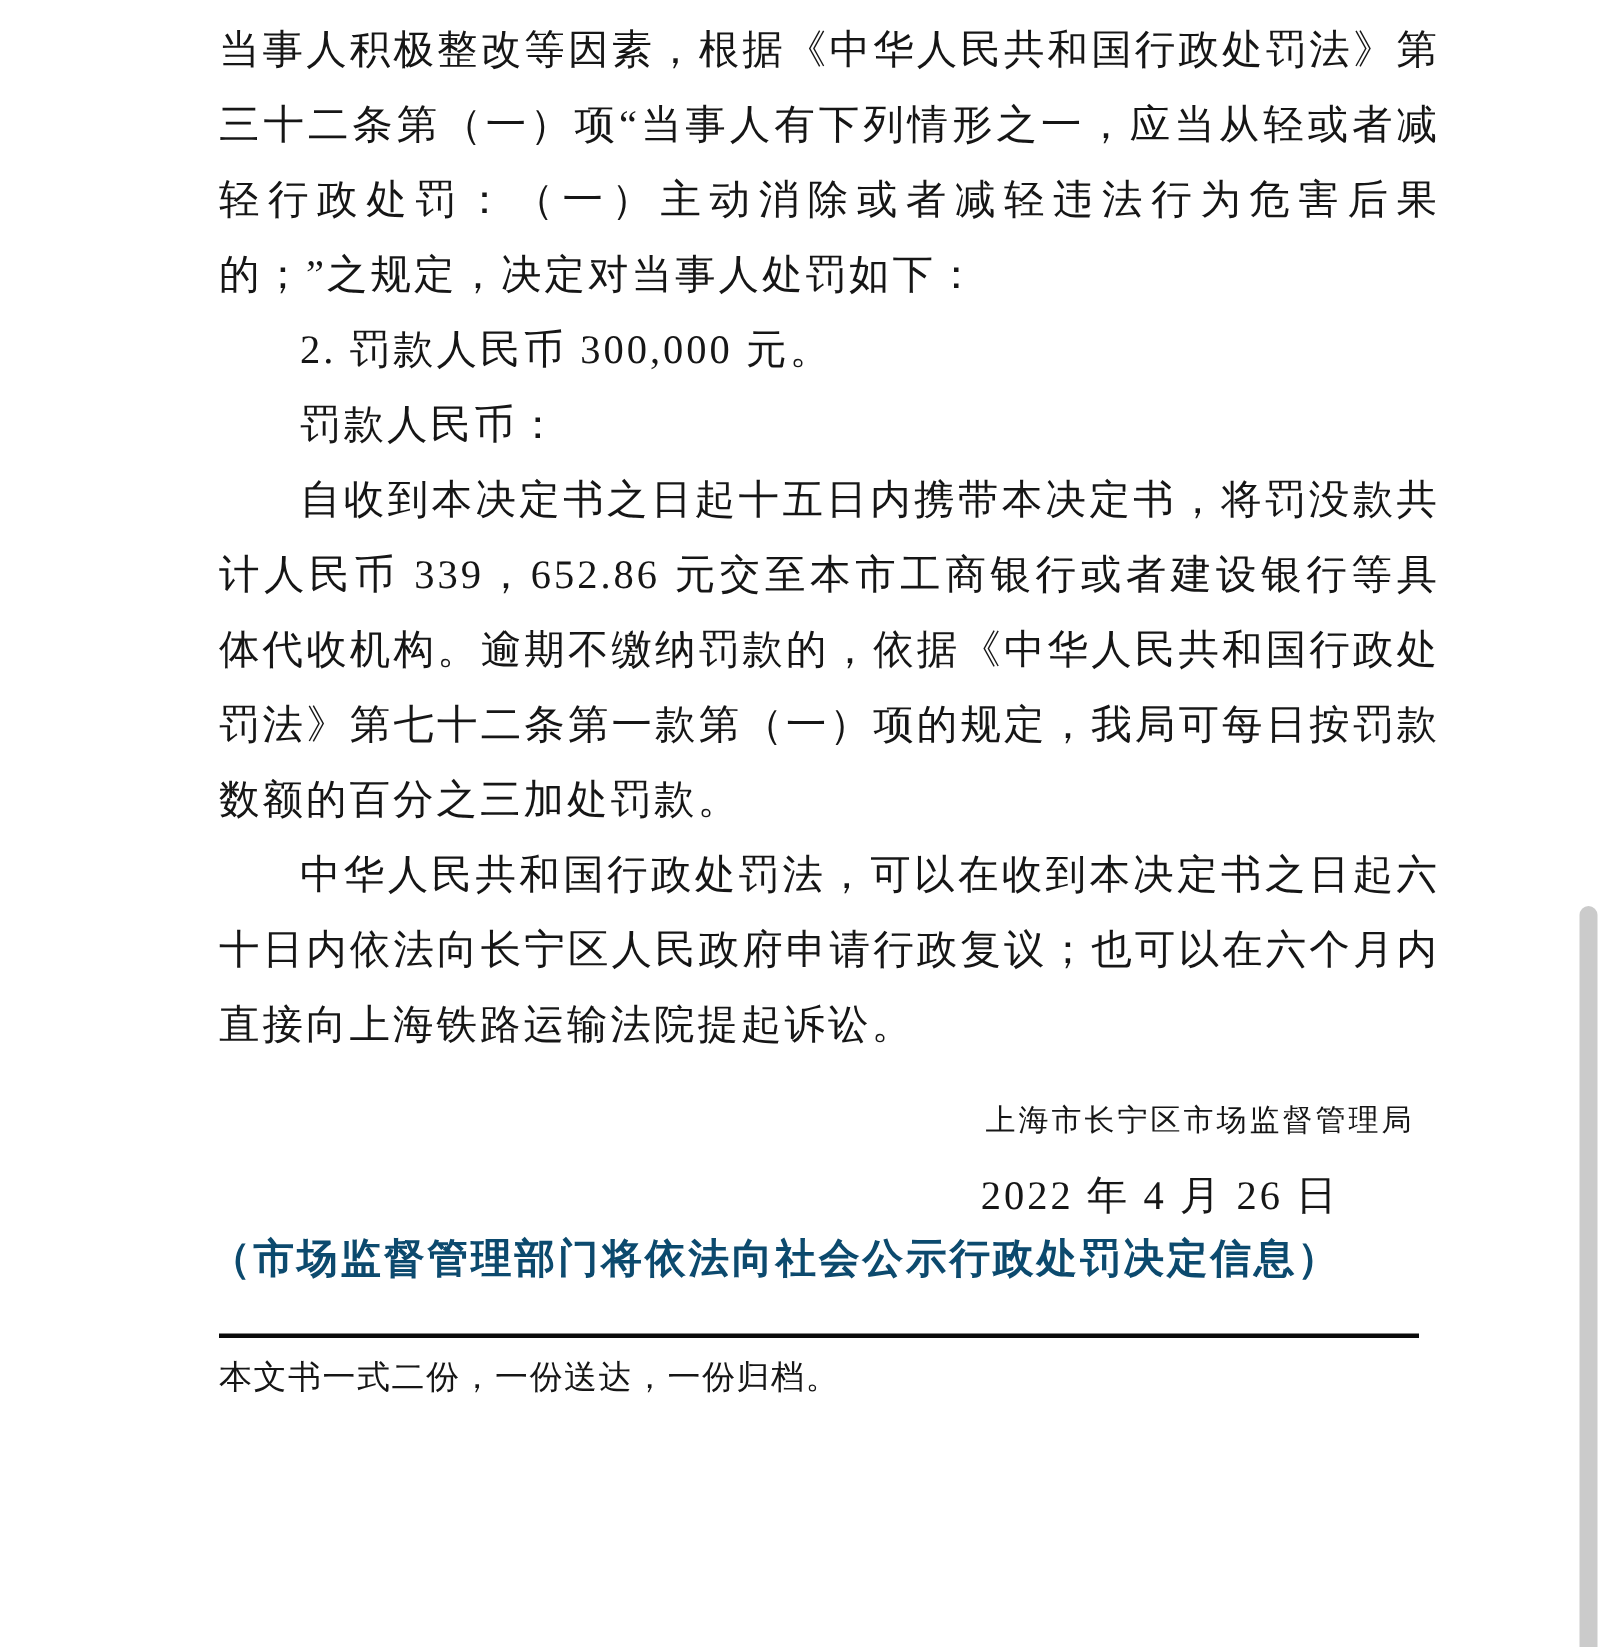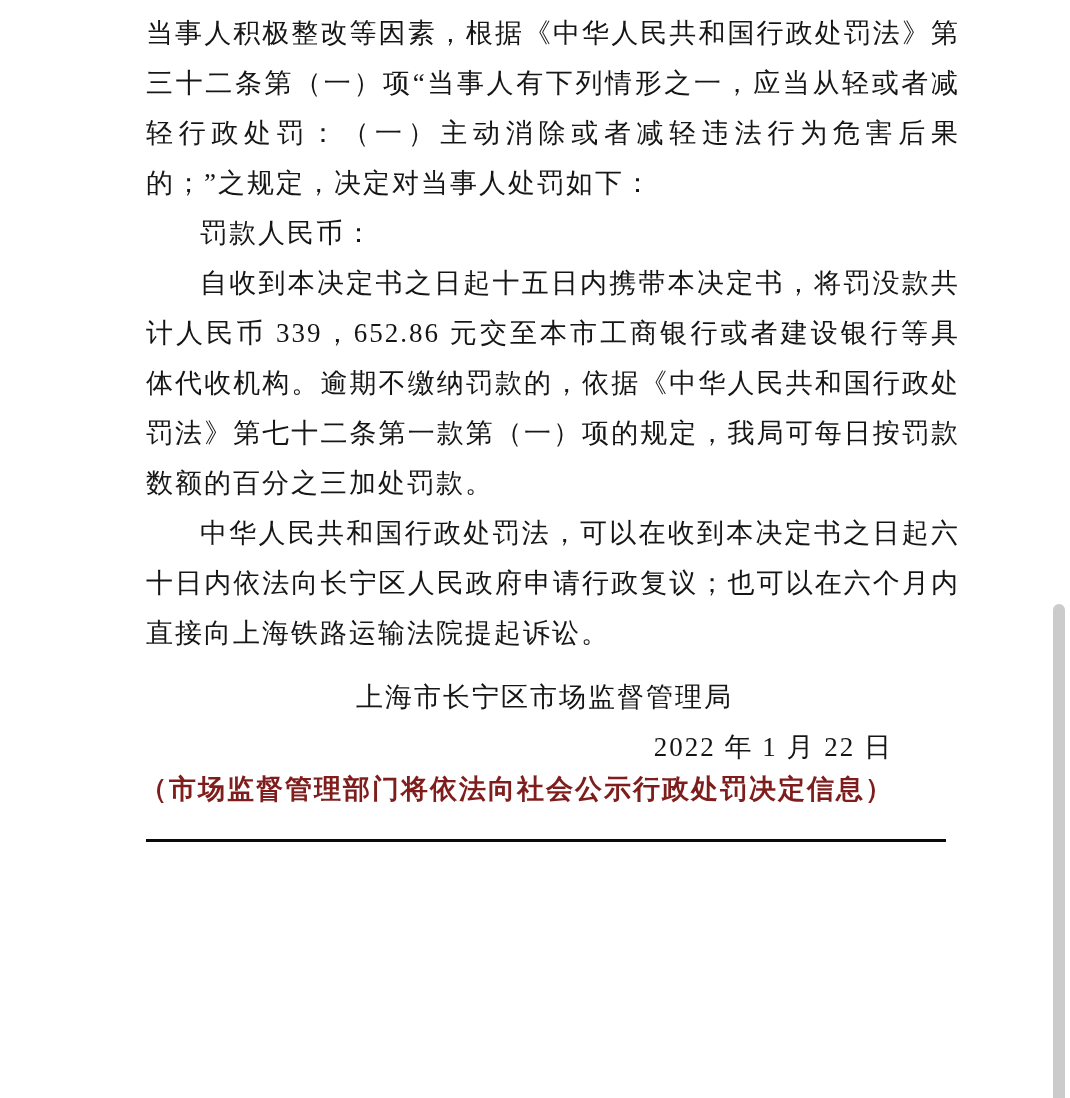--- a/index.html
+++ b/index.html
@@ -25,41 +25,41 @@
     margin: 0;
     font-size: 27px;
     line-height: 50px;
     letter-spacing: 2px;
     text-align: justify;
     text-justify: inter-ideograph;
   }
   .indent { text-indent: 2em; }
   .sig-line {
     margin: 14px 0 0 0;
-    font-size: 27px;
+    font-size: 20px;
     line-height: 50px;
     letter-spacing: 2px;
-    text-align: center;
+    text-align: right;
     padding-right: 17px;
   }
   .date-line {
     margin: 0;
     font-size: 27px;
     line-height: 50px;
     letter-spacing: 2px;
     text-align: right;
     padding-right: 67px;
   }
   .notice-line {
     margin: -4px 0 0 -6px;
     font-size: 27px;
     line-height: 42px;
     letter-spacing: 2px;
     font-weight: bold;
-    color: #7f1d1d;
+    color: #0c4a6e;
   }
   .divider {
     margin: 29px 0 0 0;
     width: 800px;
     height: 3px;
     background: #0a0a0a;
     border: none;
   }
   .footer-note {
     margin: 8px 0 0 0;
@@ -77,32 +77,34 @@
   }
 </style>
 </head>
 <body>
 
 <div class="page">
 
   <p class="para">当事人积极整改等因素，根据《中华人民共和国行政处罚法》第三十二条第（一）项“当事人有下列情形之一，应当从轻或者减轻行政处罚：（一）主动消除或者减轻违法行为危害后果的；”之规定，决定对当事人处罚如下：</p>
 
 
+  <p class="para indent">2. 罚款人民币 300,000 元。</p>
 
   <p class="para indent">罚款人民币：</p>
 
   <p class="para indent">自收到本决定书之日起十五日内携带本决定书，将罚没款共计人民币 339，652.86 元交至本市工商银行或者建设银行等具体代收机构。逾期不缴纳罚款的，依据《中华人民共和国行政处罚法》第七十二条第一款第（一）项的规定，我局可每日按罚款数额的百分之三加处罚款。</p>
 
   <p class="para indent">中华人民共和国行政处罚法，可以在收到本决定书之日起六十日内依法向长宁区人民政府申请行政复议；也可以在六个月内直接向上海铁路运输法院提起诉讼。</p>
 
 
   <p class="sig-line">上海市长宁区市场监督管理局</p>
 
-  <p class="date-line">2022 年 1 月 22 日</p>
+  <p class="date-line">2022 年 4 月 26 日</p>
 
   <p class="notice-line">（市场监督管理部门将依法向社会公示行政处罚决定信息）</p>
 
   <div class="divider" style="background: rgb(10, 10, 10);"></div>
 
+  <p class="footer-note">本文书一式二份，一份送达，一份归档。</p>
 
 </div>
 
 <div class="scrollbar-thumb" style="background: rgb(203, 203, 203);"></div>
 
 </body></html>

